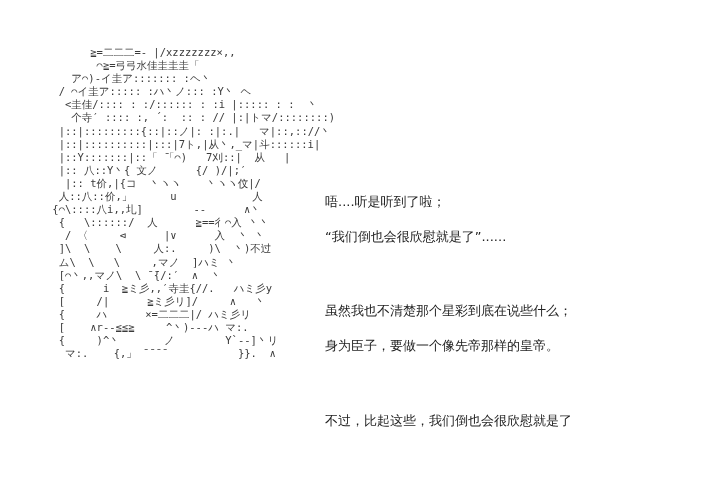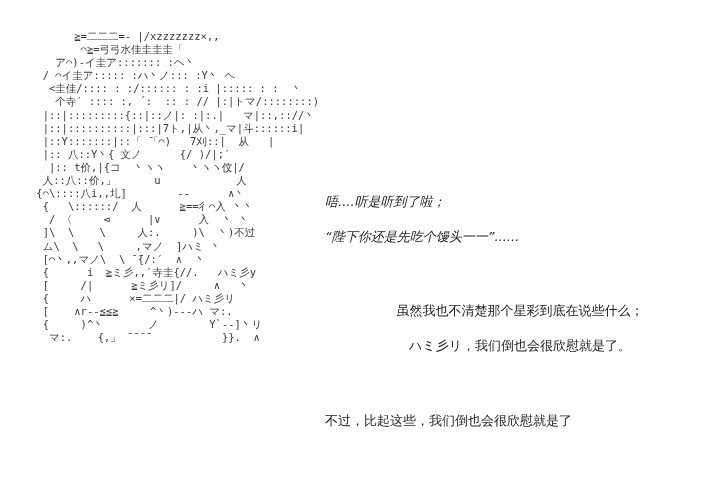--- a/index.html
+++ b/index.html
@@ -23,21 +23,21 @@
     height: 496px;
     background: #ffffff;
   }
 
   
   #ascii-art {
     position: absolute;
     left: 30px;
     top: 30px;
     width: 400px;
-    margin: 0;
+    margin: 16px;
     padding: 0;
     font-family: "DejaVu Sans Mono", monospace;
     font-size: 10.5px;
     line-height: 13.1px;
     letter-spacing: 0px;
     white-space: pre;
     color: #3a3a3a;
     -webkit-font-smoothing: none;
     text-rendering: optimizeSpeed;
   }
@@ -53,22 +53,22 @@
   .dlg-block {
     margin: 0;
     padding: 0;
     font-family: "DejaVu Sans", sans-serif;
     font-size: 13px;
     line-height: 17.5px;
     color: #232323;
     white-space: pre-line;
   }
 
-  #dlg-block-1 { margin-bottom: 22px; font-style: italic; }
-  #dlg-block-2 { margin-bottom: 22px; text-align: center; }
+  #dlg-block-1 { margin-bottom: 22px; }
+  #dlg-block-2 { margin-bottom: 22px; }
   #dlg-block-3 { margin-bottom: 0; }
 
   .dlg-line {
     display: block;
     white-space: pre;
   }
 </style>
 </head>
 <body>
 
@@ -96,26 +96,26 @@
   [     /|      ≧ミ彡リ]/     ∧   丶
   {     ハ      ×=二二二|/ ハミ彡リ
   [    ∧r--≦≦≧     ^丶)---ハ マ:.
   {     )^丶       ノ        Y`--]丶リ
    マ:.    {,」 ̄ ̄ ̄ ̄            }}.  ∧</pre>
 
   <div id="dialogue">
 
     <div id="dlg-block-1" class="dlg-block">
       <span class="dlg-line">唔....听是听到了啦；</span>
-      <span class="dlg-line">“陛下你还是先吃个馒头一一”......</span>
+      <span class="dlg-line">“我们倒也会很欣慰就是了”......</span>
     </div>
 
     <div id="dlg-block-2" class="dlg-block">
       <span class="dlg-line">虽然我也不清楚那个星彩到底在说些什么；</span>
-      <span class="dlg-line">ハミ彡リ，我们倒也会很欣慰就是了。</span>
+      <span class="dlg-line">身为臣子，要做一个像先帝那样的皇帝。</span>
     </div>
 
     <div id="dlg-block-3" class="dlg-block">
       <span class="dlg-line">不过，比起这些，我们倒也会很欣慰就是了</span>
     </div>
 
   </div>
 
 </div>
 

